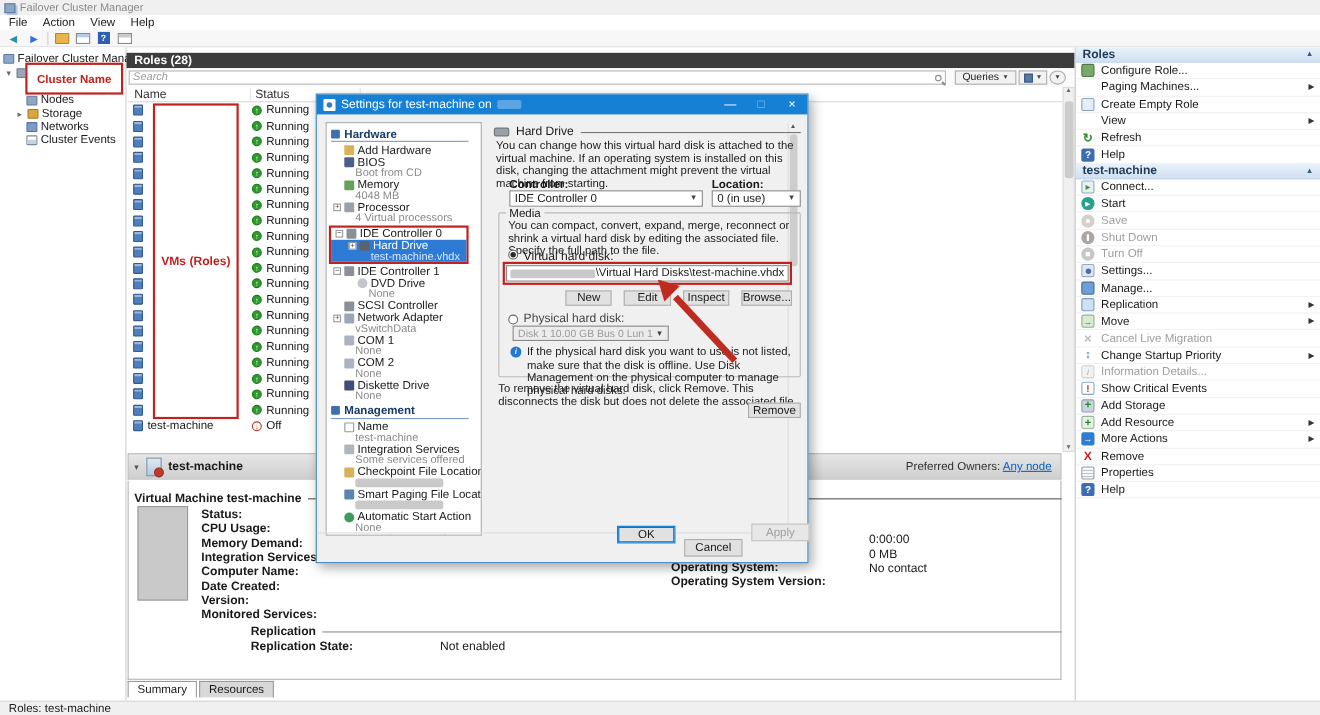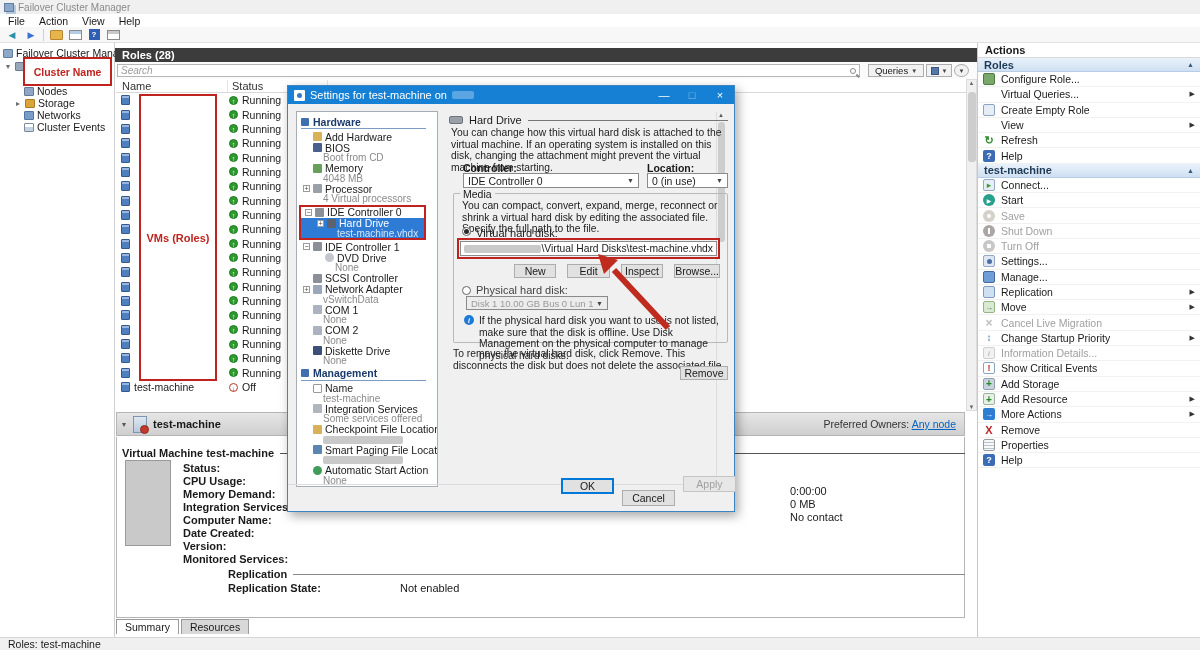--- a/index.html
+++ b/index.html
@@ -399,47 +399,50 @@
       <div>Integration Services:</div>
     <div>Computer Name:</div>
       <div>Date Created:</div>
     <div>Version:</div>
   </div>
   <div class="a" style="left:790px;top:485px;line-height:13px">
     <div>0:00:00</div>
     <div>0 MB</div>
     <div>No contact</div>
   </div>
+  <div class="a bold" style="left:610px;top:510px;line-height:12.5px">
+    <div>Operating System:</div>
+      <div>Operating System Version:</div>
+  </div>
   <div class="a bold" style="left:183px;top:553px">Monitored Services:</div>
   <div class="a" style="left:228px;top:568px;width:737px;display:flex;align-items:center">
     <span class="bold">Replication</span>
     <span class="hline"></span>
   </div>
   <div class="a bold" style="left:228px;top:582px">Replication State:</div>
   <div class="a" style="left:400px;top:582px">Not enabled</div>
 
   <div id="tabs" class="a">
     <span class="tab active">Summary</span>
     <span class="tab inactive">Resources</span>
   </div>
 
   <div id="actions" class="a">
-    <div class="title">Actions</div>
     <div class="asec">
       <span>Roles</span>
       <span class="col">▲</span>
     </div>
     <div id="acts-roles">
         <div class="act-row">
           <span class="aic" data-icon="configure-role"></span>
           <span class="albl">Configure Role...</span>
         </div>
         <div class="act-row">
           <span class="aic" data-icon="none"></span>
-          <span class="albl">Virtual Queries...</span>
+          <span class="albl">Paging Machines...</span>
           <span class="asub">▶</span>
         </div>
         <div class="act-row">
           <span class="aic" data-icon="create-empty-role"></span>
           <span class="albl">Create Empty Role</span>
         </div>
         <div class="act-row">
           <span class="aic" data-icon="none"></span>
           <span class="albl">View</span>
           <span class="asub">▶</span>

